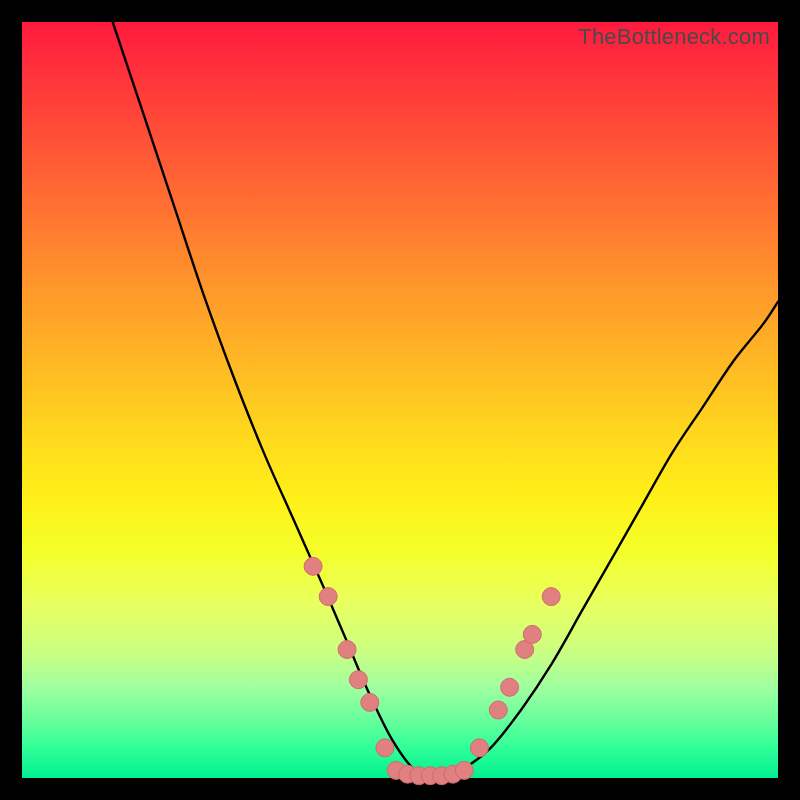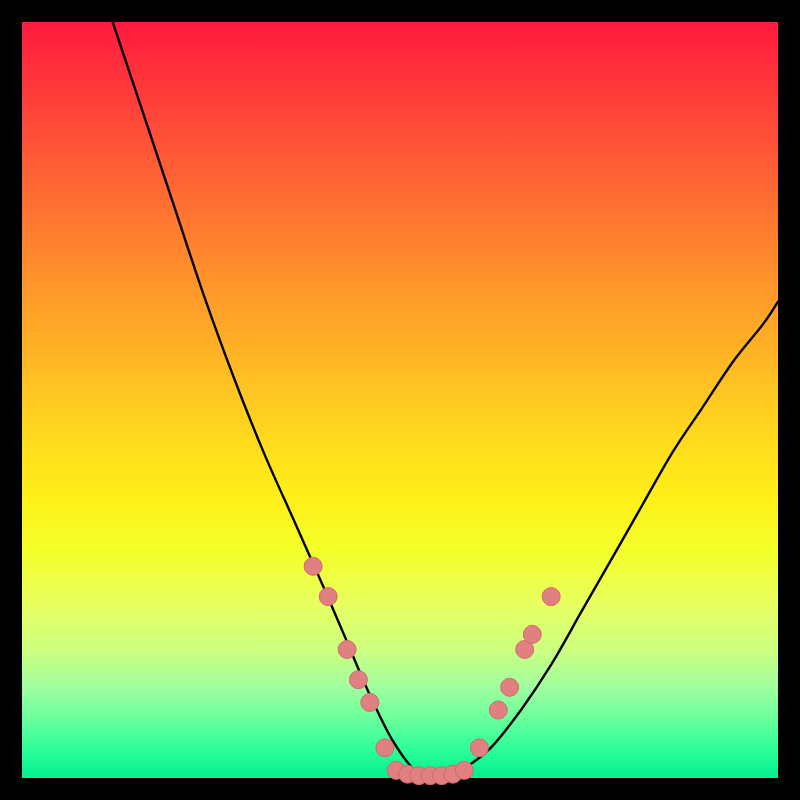--- a/index.html
+++ b/index.html
@@ -60,20 +60,21 @@
     width: 756px;
     height: 756px;
     overflow: visible;
   }
 </style>
 </head>
 <body>
 
 <div class="frame">
   <div class="plot-area">
+    <div class="watermark">TheBottleneck.com</div>
     <svg class="curve" viewBox="0 0 756 756" preserveAspectRatio="none">
       <path id="curve-path" fill="none" stroke-width="2.4" stroke-linecap="round" stroke-linejoin="round" d="M 90.7 0.0 C 95.8 15.1, 110.9 60.5, 121.0 90.7 C 131.0 121.0, 141.1 151.2, 151.2 181.4 C 161.3 211.7, 171.4 243.2, 181.4 272.2 C 191.5 301.1, 201.6 328.9, 211.7 355.3 C 221.8 381.8, 231.8 407.0, 241.9 430.9 C 252.0 454.9, 262.1 476.3, 272.2 499.0 C 282.2 521.6, 293.6 546.8, 302.4 567.0 C 311.2 587.2, 317.5 602.3, 325.1 619.9 C 332.6 637.6, 340.2 656.5, 347.8 672.8 C 355.3 689.2, 362.9 705.6, 370.4 718.2 C 378.0 730.8, 385.6 742.1, 393.1 748.4 C 400.7 754.7, 408.2 756.0, 415.8 756.0 C 423.4 756.0, 429.7 753.5, 438.5 748.4 C 447.3 743.4, 458.6 735.8, 468.7 725.8 C 478.8 715.7, 488.9 701.8, 499.0 688.0 C 509.0 674.1, 519.1 659.0, 529.2 642.6 C 539.3 626.2, 549.4 607.3, 559.4 589.7 C 569.5 572.0, 579.6 554.4, 589.7 536.8 C 599.8 519.1, 609.8 501.5, 619.9 483.8 C 630.0 466.2, 640.1 447.3, 650.2 430.9 C 660.2 414.5, 670.3 400.7, 680.4 385.6 C 690.5 370.4, 700.6 354.1, 710.6 340.2 C 720.7 326.3, 733.3 312.5, 740.9 302.4 C 748.4 292.3, 753.5 283.5, 756.0 279.7" stroke="#000000"></path>
       <g id="markers-group">
           <circle cx="291.1" cy="544.3" r="9" fill="#e08080" stroke="#d06a6a" stroke-width="1"></circle>
           <circle cx="306.2" cy="574.6" r="9" fill="#e08080" stroke="#d06a6a" stroke-width="1"></circle>
           <circle cx="325.1" cy="627.5" r="9" fill="#e08080" stroke="#d06a6a" stroke-width="1"></circle>
           <circle cx="336.4" cy="657.7" r="9" fill="#e08080" stroke="#d06a6a" stroke-width="1"></circle>
           <circle cx="347.8" cy="680.4" r="9" fill="#e08080" stroke="#d06a6a" stroke-width="1"></circle>
           <circle cx="362.9" cy="725.8" r="9" fill="#e08080" stroke="#d06a6a" stroke-width="1"></circle>
           <circle cx="374.2" cy="748.4" r="9" fill="#e08080" stroke="#d06a6a" stroke-width="1"></circle>

